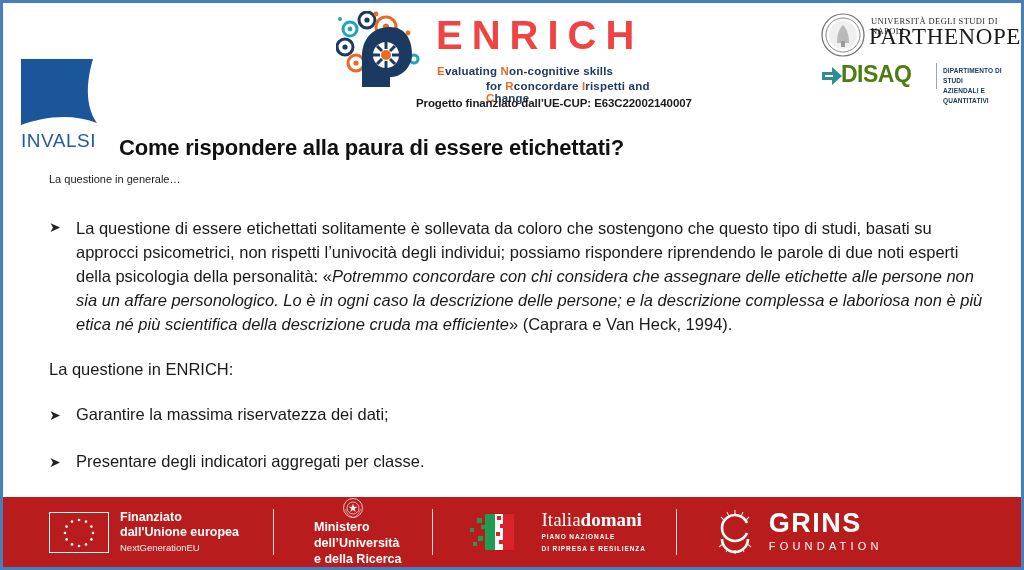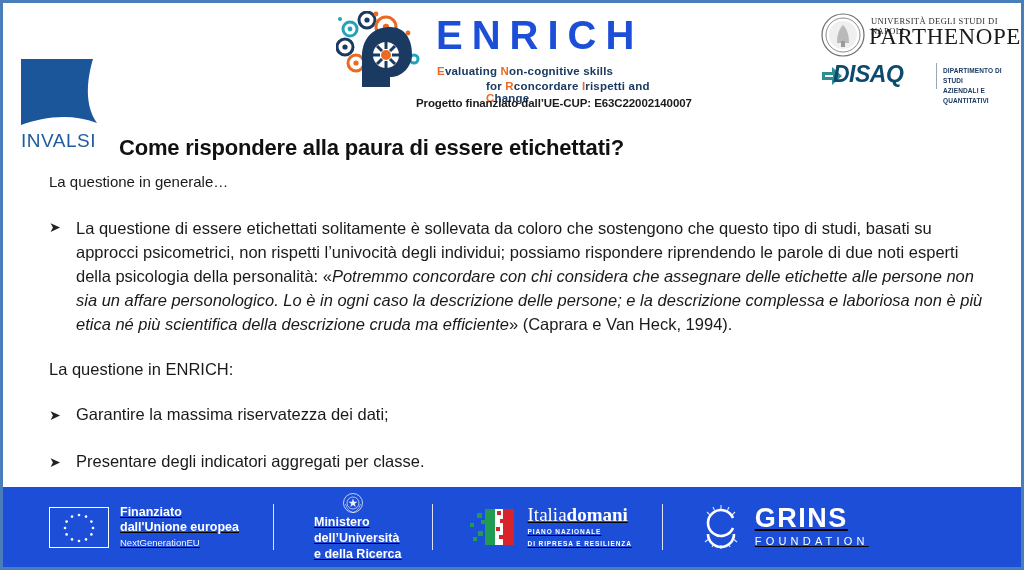--- a/index.html
+++ b/index.html
@@ -22,21 +22,21 @@
     letter-spacing:.5px;color:#1f5b9e;line-height:1;
   }
 
   
   .enrich{position:absolute;left:333px;top:6px;width:360px;height:104px;}
   .enrich .gears{position:absolute;left:0;top:2px;width:96px;height:80px;}
   .enrich .head{position:absolute;left:20px;top:14px;width:72px;height:68px;}
   .enrich .name{
     position:absolute;left:100px;top:6px;
     font-family:"Liberation Sans",sans-serif;font-weight:bold;font-size:40px;
-    letter-spacing:9px;color:#1d4ed8;line-height:1;
+    letter-spacing:9px;color:#ef4444;line-height:1;
   }
   .enrich .tag1{
     position:absolute;left:101px;top:56px;
     font-size:11.5px;font-weight:bold;color:#1b3a61;letter-spacing:.2px;
   }
   .enrich .tag1 .o{color:#ea6a21;}
   .enrich .tag2{
     position:absolute;left:150px;top:71px;
     font-size:11.5px;font-weight:bold;color:#1b3a61;letter-spacing:.2px;
   }
@@ -53,75 +53,75 @@
     position:absolute;left:62px;top:5px;
     font-family:"Liberation Serif",serif;font-size:8.5px;letter-spacing:.4px;color:#2b2b2b;
   }
   .parth .pname{
     position:absolute;left:60px;top:14px;
     font-family:"Liberation Serif",serif;font-size:23px;letter-spacing:.6px;color:#1b1b1b;line-height:1;
   }
   .disaq{position:absolute;left:0;top:50px;width:198px;height:34px;}
   .disaq .mark{position:absolute;left:12px;top:4px;width:22px;height:22px;}
   .disaq .dname{
-    position:absolute;left:24px;top:2px;
+    position:absolute;left:32px;top:2px;
     font-family:"Liberation Sans",sans-serif;font-weight:bold;font-size:23px;
-    color:#0c4a6e;letter-spacing:-.5px;line-height:1;font-style:italic;
+    color:#4d7c0f;letter-spacing:-.5px;line-height:1;
   }
   .disaq .rule{position:absolute;left:127px;top:2px;width:1px;height:26px;background:#9aa6b5;}
   .disaq .dsub{
     position:absolute;left:134px;top:5px;width:66px;
     font-size:6.5px;font-weight:bold;color:#1b3a61;line-height:1.55;letter-spacing:.1px;
   }
 
   
   .body{position:absolute;left:0;top:112px;right:0;bottom:70px;}
 
   .title{
     position:absolute;left:116px;top:20px;
     font-size:22px;font-weight:bold;color:#111111;letter-spacing:-.2px;
   }
-  .lead1{position:absolute;left:46px;top:58px;font-size:15px;color:#1a1a1a;}
+  .lead1{position:absolute;left:46px;top:58px;font-size:11px;color:#1a1a1a;}
   .lead2{position:absolute;left:46px;top:245px;font-size:16.5px;color:#1a1a1a;}
 
   .para{
     position:absolute;left:46px;top:102px;width:935px;
     font-size:16.5px;color:#1a1a1a;line-height:1.45;
   }
   .para .arrow{position:absolute;left:0;top:0;font-size:14px;color:#222;}
   .para .ptext{display:block;margin-left:27px;text-align:left;}
   .para i{font-style:italic;}
 
   .bullet{position:absolute;left:46px;font-size:16.5px;color:#1a1a1a;}
   .bullet .arrow{display:inline-block;width:27px;font-size:14px;color:#222;}
   .b1{top:290px;}
   .b2{top:337px;}
 
   
   .footer{
-    position:absolute;left:0;right:0;bottom:0;height:80px;background:#1d4ed8;
-    display:flex;align-items:center;text-decoration:underline;
+    position:absolute;left:0;right:0;bottom:0;height:70px;background:#b91c1c;
+    display:flex;align-items:center;
   }
   .fcell{position:relative;height:70px;display:flex;align-items:center;}
   .fdiv{width:1px;height:46px;background:#ffffff;opacity:.85;}
 
   .eu{display:flex;align-items:center;margin-left:46px;}
   .euflag{width:58px;height:39px;border:1.5px solid #ffffff;position:relative;}
   .eutxt{margin-left:11px;color:#ffffff;}
   .eutxt .l1{font-size:12.5px;font-weight:bold;line-height:1.25;}
   .eutxt .l2{font-size:12.5px;font-weight:bold;line-height:1.25;}
   .eutxt .l3{font-size:9.5px;font-weight:normal;line-height:1.4;opacity:.95;}
 
   .mur{display:flex;align-items:center;margin-left:30px;flex-direction:column;}
   .muremb{width:44px;height:44px;}
   .murtxt{margin-left:10px;color:#ffffff;font-size:12.5px;font-weight:bold;line-height:1.28;}
 
   .ital{display:flex;align-items:center;margin-left:34px;}
   .italflag{width:52px;height:40px;position:relative;}
-  .italtxt{margin-left:9px;color:#ffffff;}
+  .italtxt{margin-left:23px;color:#ffffff;}
   .italtxt .w1{font-family:"Liberation Serif",serif;font-size:19px;line-height:1.05;}
   .italtxt .w1 b{font-weight:bold;}
   .italtxt .w2{font-size:6.5px;font-weight:bold;letter-spacing:.9px;line-height:1.5;margin-top:2px;}
 
   .grins{display:flex;align-items:center;margin-left:36px;}
   .grinsmark{width:44px;height:46px;}
   .grinstxt{margin-left:12px;color:#ffffff;}
   .grinstxt .g1{font-size:27px;font-weight:bold;letter-spacing:1.5px;line-height:1;}
   .grinstxt .g2{font-size:11px;font-weight:normal;letter-spacing:4.2px;line-height:1.3;margin-top:2px;}
 </style>

